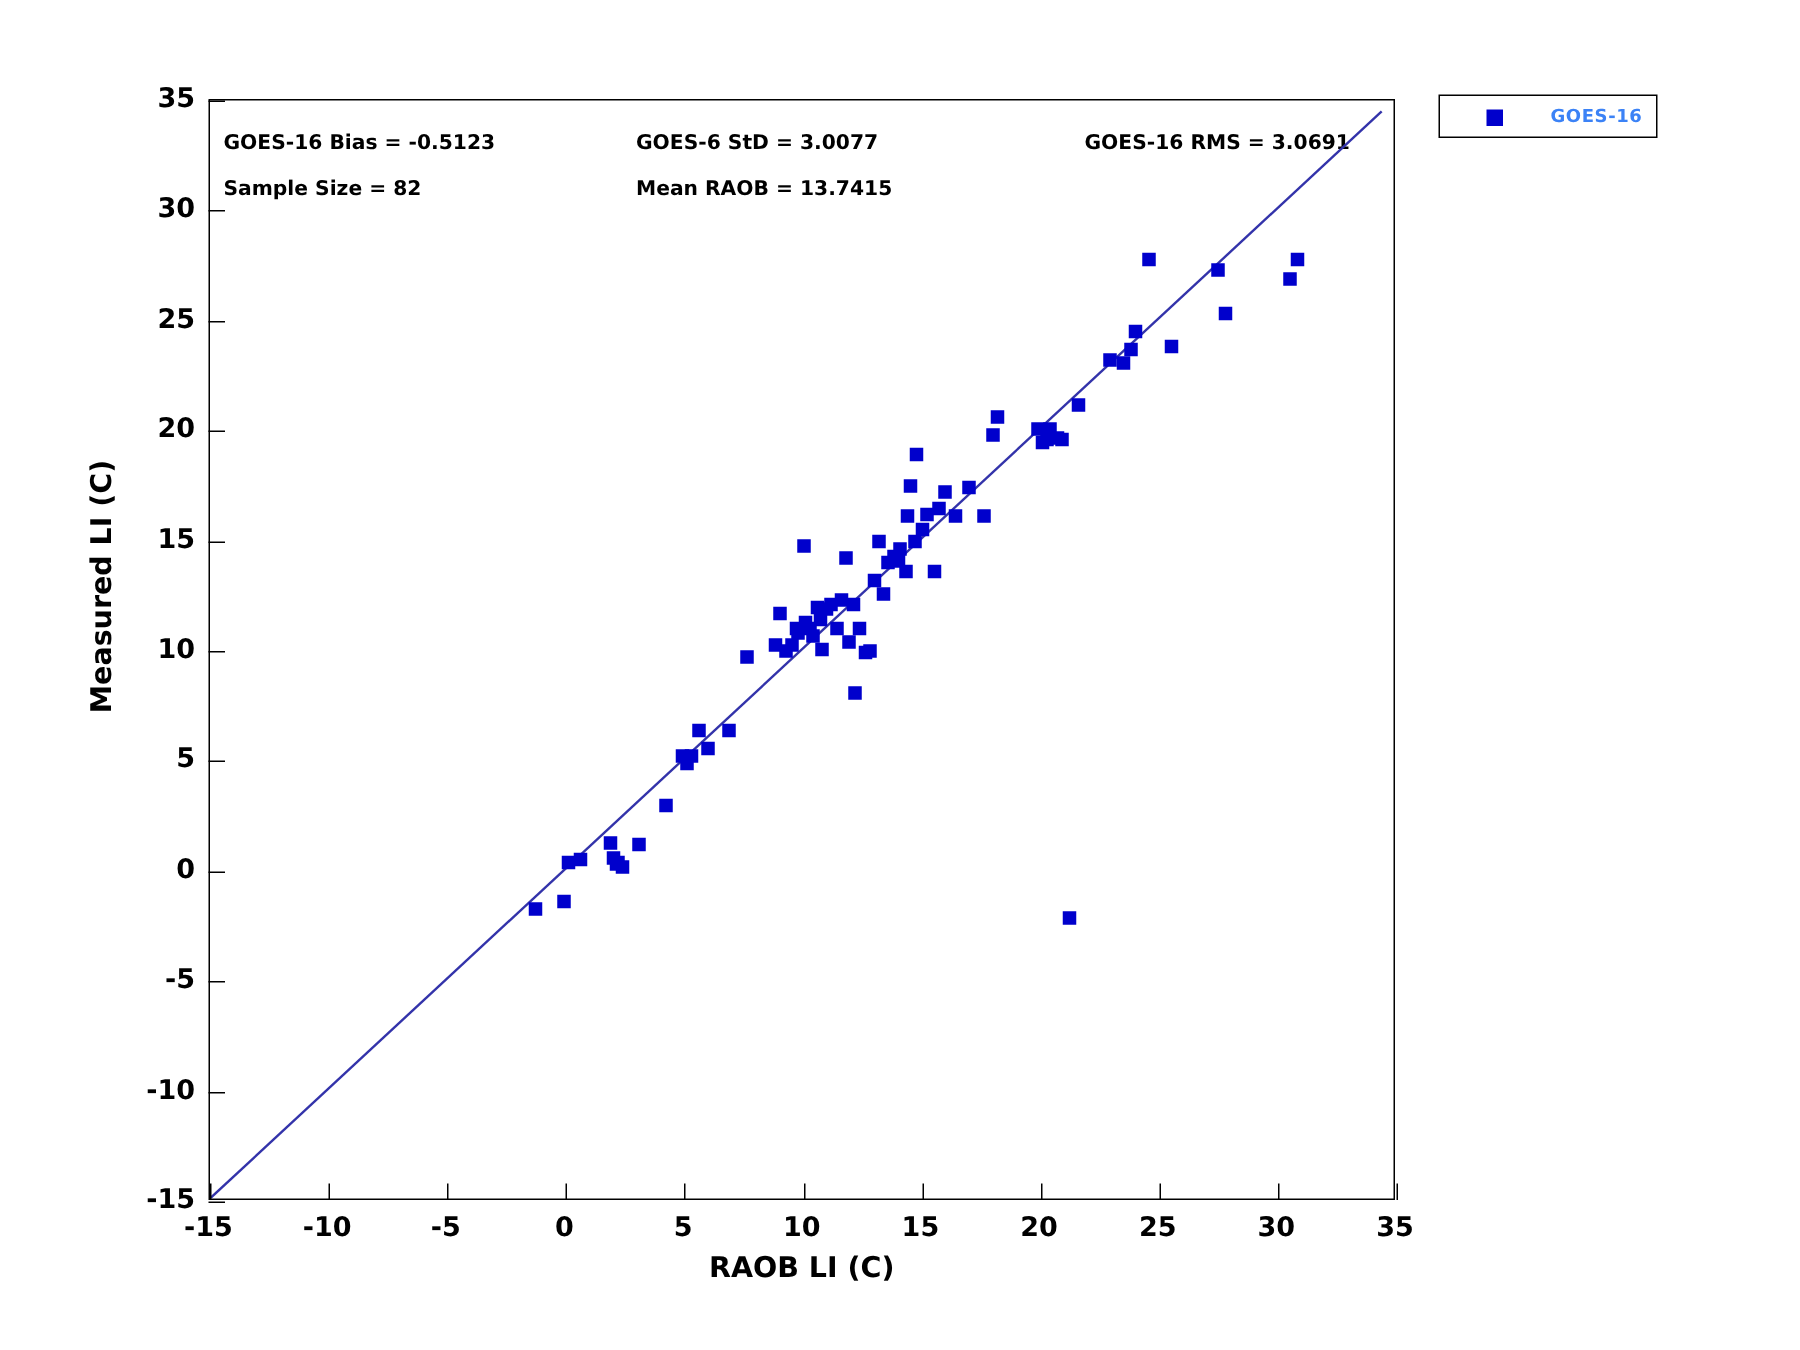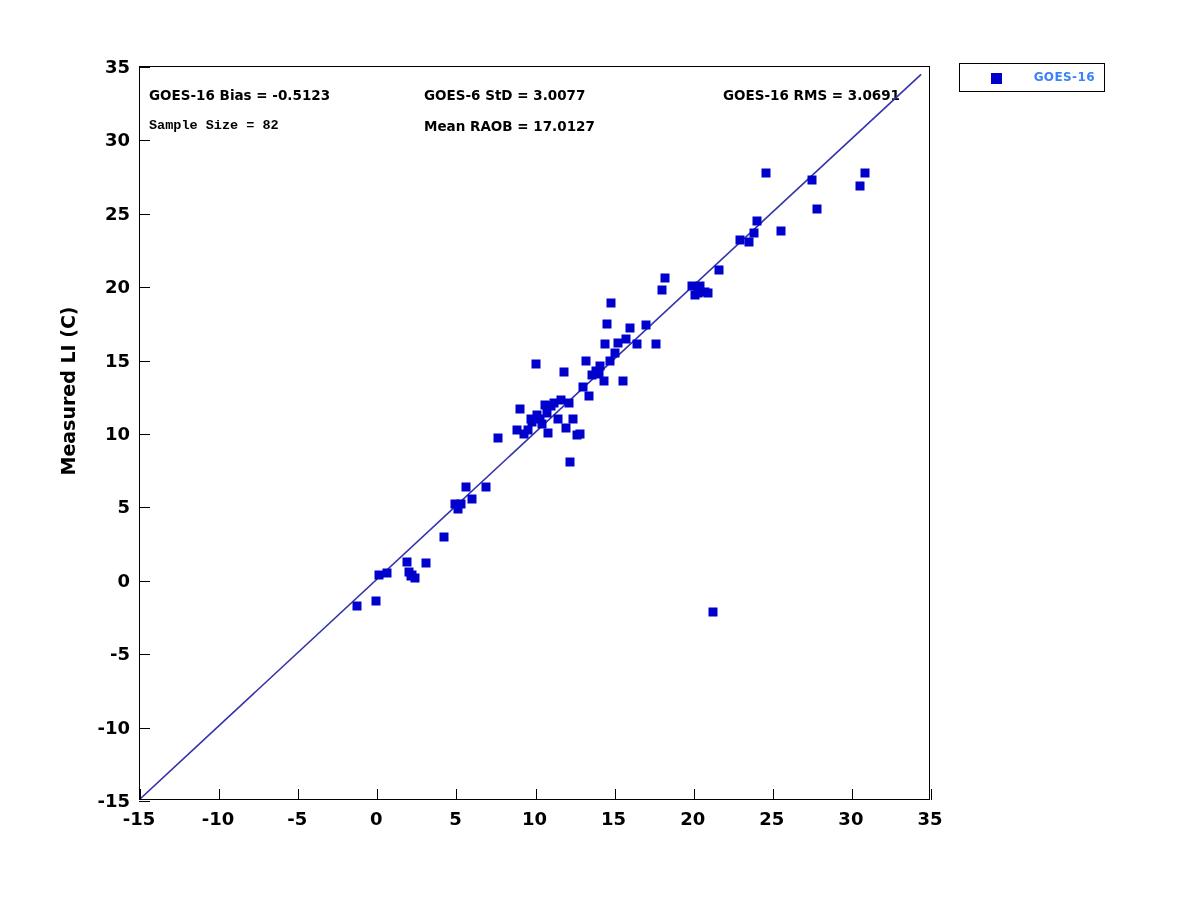--- a/index.html
+++ b/index.html
@@ -29,21 +29,21 @@
   .stat-text {
     position: absolute;
     font-size: 13.5px;
     font-weight: bold;
     color: #000000;
     white-space: nowrap;
   }
   #stat-bias   { left: 149px; top: 87px; }
   #stat-std    { left: 424px; top: 87px; }
   #stat-rms    { left: 707px; top: 87px; margin-left: 16px; }
-  #stat-sample { left: 149px; top: 118px; font-family: Liberation Mono, monospace; }
+  #stat-sample { left: 149px; top: 118px; }
   #stat-mean   { left: 424px; top: 118px; }
 
   #plot-frame {
     position: absolute;
     left: 139px;
     top: 66px;
     width: 791px;
     height: 734px;
     border: 1.6px solid #000000;
     box-sizing: border-box;
@@ -170,21 +170,21 @@
 </head>
 <body>
 
 <div id="page">
 
 
   <div class="stat-text" id="stat-bias">GOES-16 Bias = -0.5123</div>
   <div class="stat-text" id="stat-std">GOES-6 StD = 3.0077</div>
   <div class="stat-text" id="stat-rms">GOES-16 RMS = 3.0691</div>
   <div class="stat-text" id="stat-sample">Sample Size = 82</div>
-  <div class="stat-text" id="stat-mean">Mean RAOB = 17.0127</div>
+  <div class="stat-text" id="stat-mean">Mean RAOB = 13.7415</div>
 
   <div id="plot-frame">
     <div id="plot-inner">
       <svg id="oneone-line" viewBox="0 0 791 734" preserveAspectRatio="none">
         <line id="refline" x1="0.00" y1="734.00" x2="783.09" y2="7.34" stroke="#3333AA" stroke-width="1.6"></line>
       </svg>
       <div id="markers-layer">
           <div class="marker" style="left: 216.73px; top: 538.76px; background: rgb(0, 0, 204);"></div>
           <div class="marker" style="left: 235.72px; top: 534.35px; background: rgb(0, 0, 204);"></div>
           <div class="marker" style="left: 238.88px; top: 507.93px; background: rgb(0, 0, 204);"></div>
@@ -317,20 +317,21 @@
       <div class="ticklabel-x" style="left: 237.3px;">0</div>
       <div class="ticklabel-x" style="left: 316.4px;">5</div>
       <div class="ticklabel-x" style="left: 395.5px;">10</div>
       <div class="ticklabel-x" style="left: 474.6px;">15</div>
       <div class="ticklabel-x" style="left: 553.7px;">20</div>
       <div class="ticklabel-x" style="left: 632.8px;">25</div>
       <div class="ticklabel-x" style="left: 711.9px;">30</div>
       <div class="ticklabel-x" style="left: 791px;">35</div>
     </div>
 
+  <div id="xaxis-title">RAOB LI (C)</div>
   <div id="yaxis-title">Measured LI (C)</div>
 
   <div id="legend-box">
     <div id="legend-swatch" style="background: rgb(0, 0, 204);"></div>
     <div id="legend-label">GOES-16</div>
   </div>
 
 </div>
 
 </body></html>

